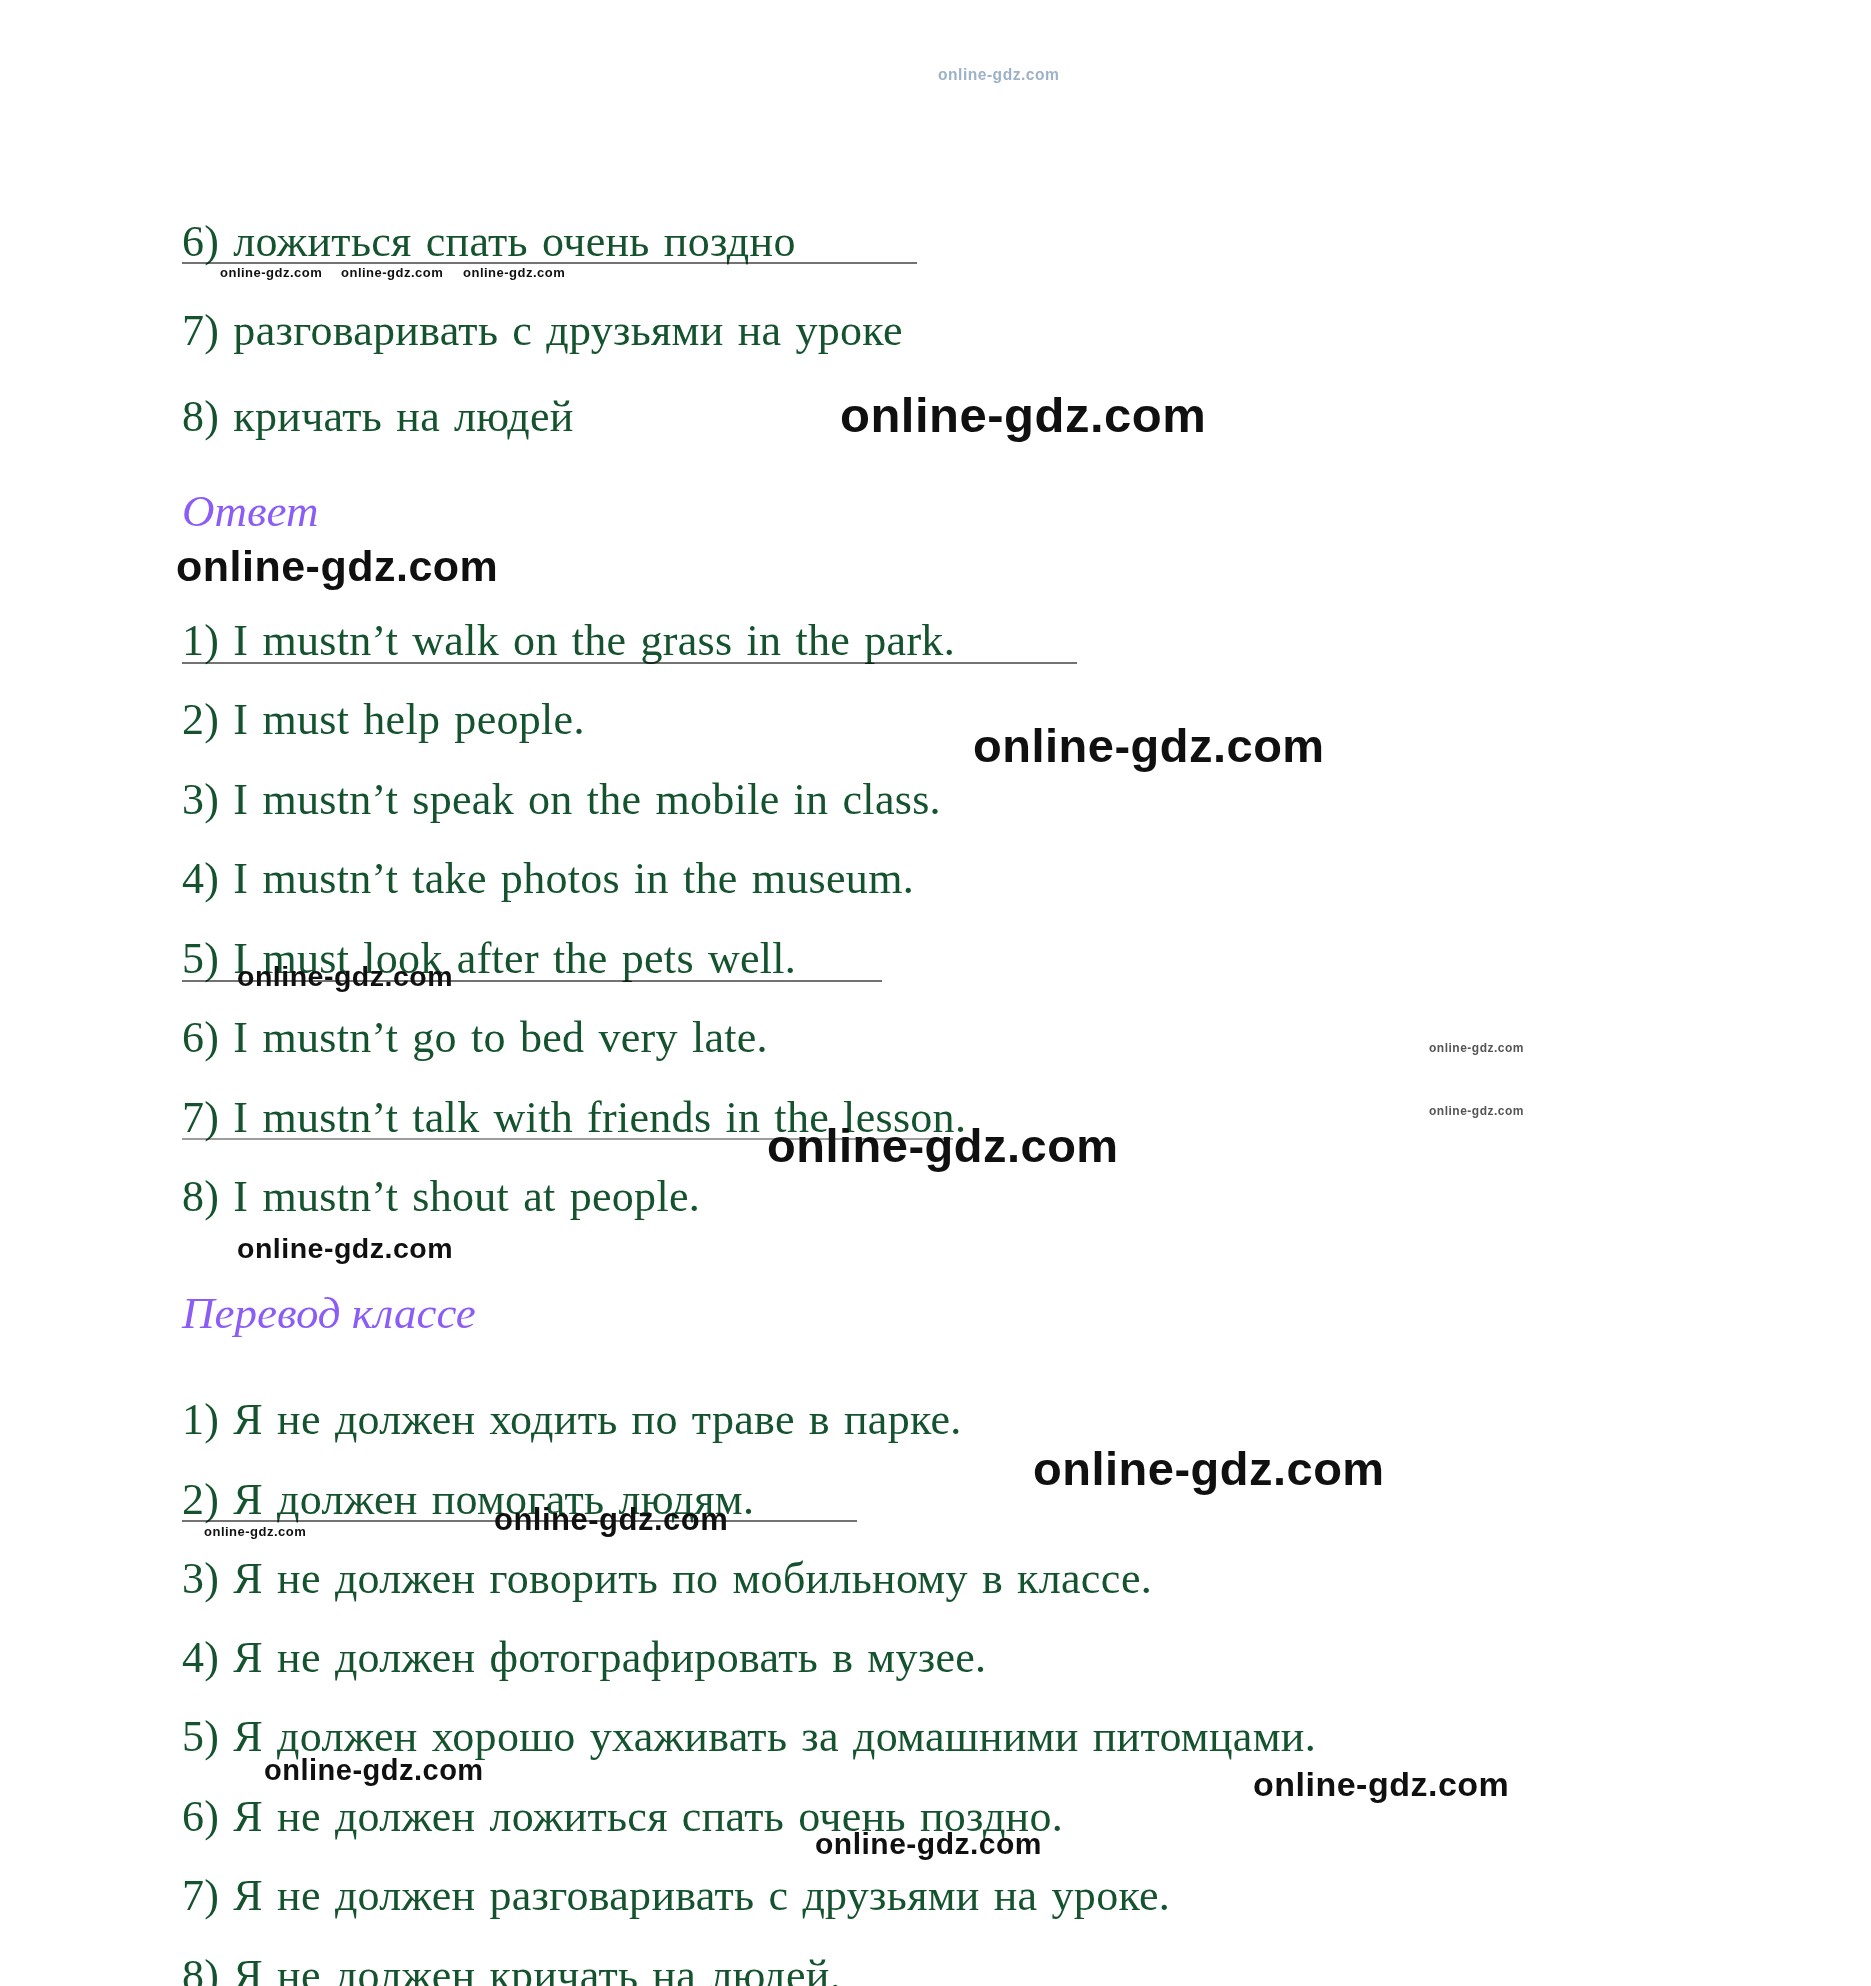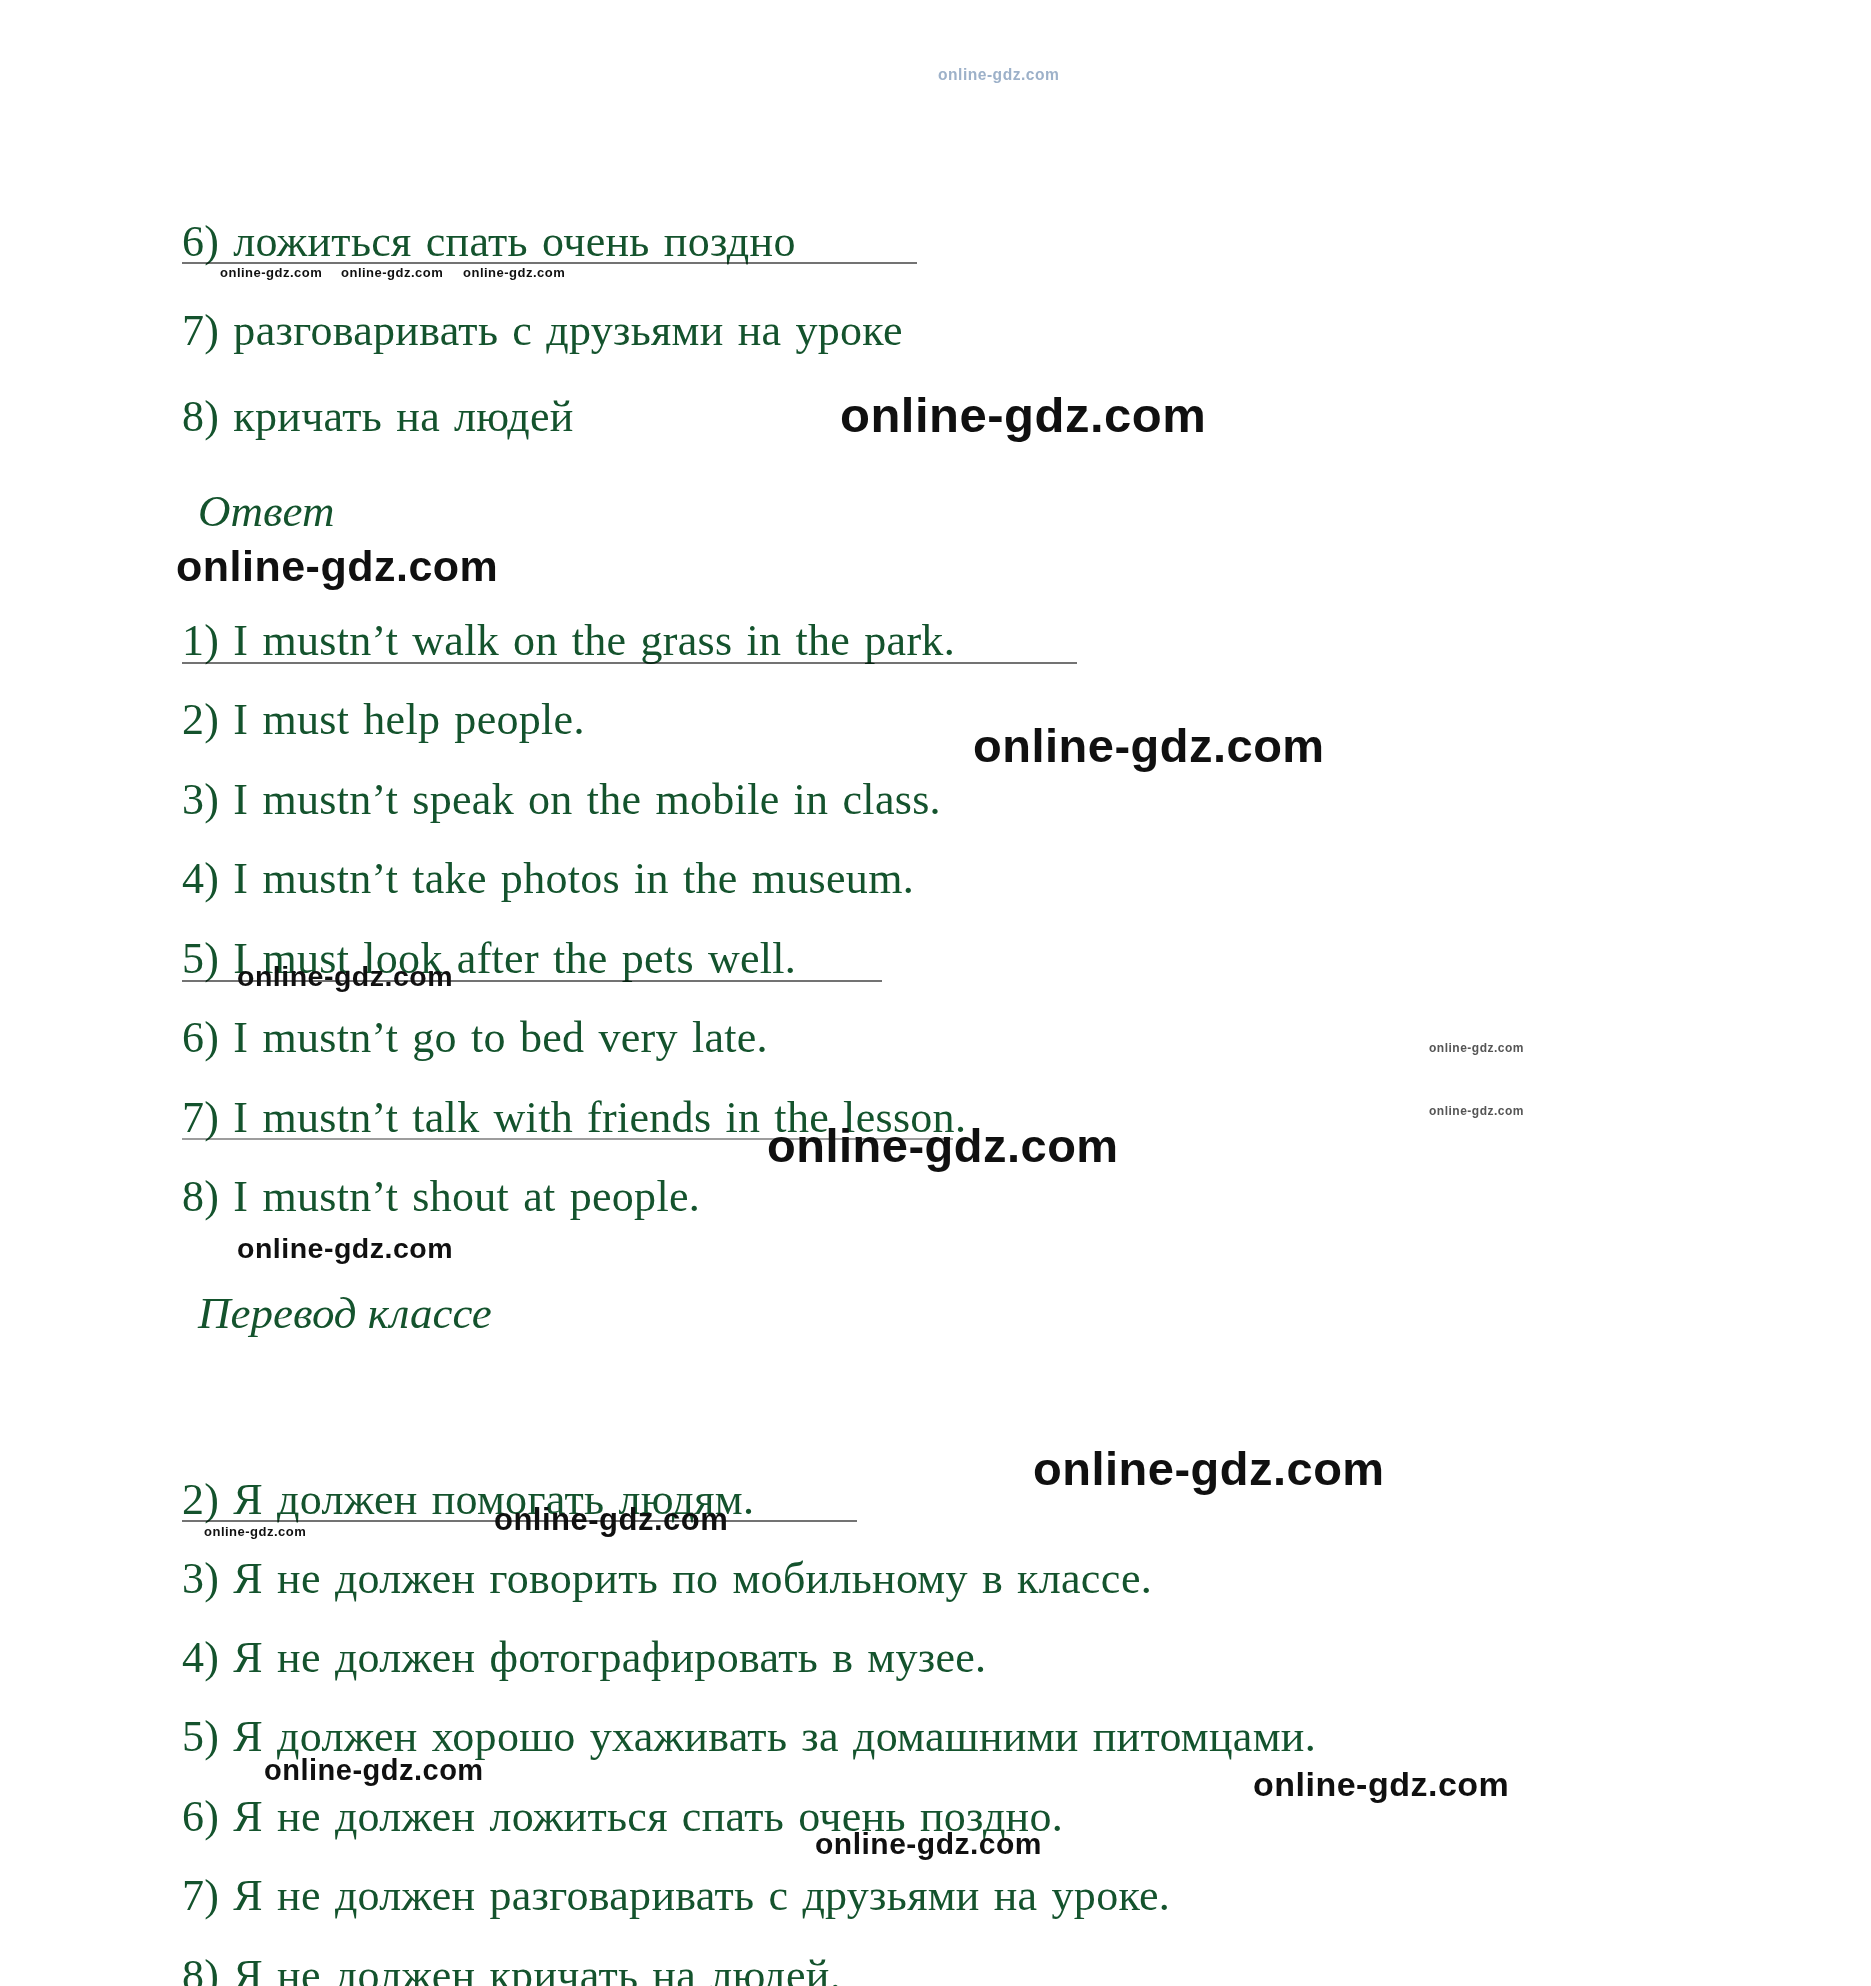--- a/index.html
+++ b/index.html
@@ -16,24 +16,24 @@
     position:absolute;
     left:118px;
     font-size:44px;
     color:#14532d;
     white-space:nowrap;
     word-spacing:2.8px;
     letter-spacing:0.3px;
   }
   .heading {
     position:absolute;
-    left:134px;
+    left:118px;
     font-size:45px;
     font-style:italic;
-    color:#14532d;
+    color:#8b5cf6;
     white-space:nowrap;
   }
   .wm {
     position:absolute;
     font-family:"Liberation Sans", sans-serif;
     font-weight:700;
     color:#101010;
     white-space:nowrap;
     letter-spacing:0.5px;
   }
@@ -92,20 +92,21 @@
   <span class="wm wm-gray" style="left:1365px; top:1040px; font-size:12px;">online-gdz.com</span>
 
   <span class="wm" style="left:703px; top:1054px; font-size:47px;">online-gdz.com</span>
 
   <div class="line" style="top:1107px;">8) I mustn’t shout at people.</div>
 
   <span class="wm" style="left:173px; top:1168px; font-size:28.5px;">online-gdz.com</span>
 
   <div class="heading" style="top:1223px;">Перевод классе</div>
 
+  <div class="line" style="top:1330px;">1) Я не должен ходить по траве в парке.</div>
 
   <span class="wm" style="left:969px; top:1377px; font-size:47px;">online-gdz.com</span>
 
   <div class="line" style="top:1410px;">2) Я должен помогать людям.</div>
   <div class="artifact-line" style="left:118px; top:1456px; width:675px;"></div>
 
   <span class="wm" style="left:430px; top:1438px; font-size:31px;">online-gdz.com</span>
   <span class="wm" style="left:140px; top:1460px; font-size:13px;">online-gdz.com</span>
 
   <div class="line" style="top:1489px;">3) Я не должен говорить по мобильному в классе.</div>

